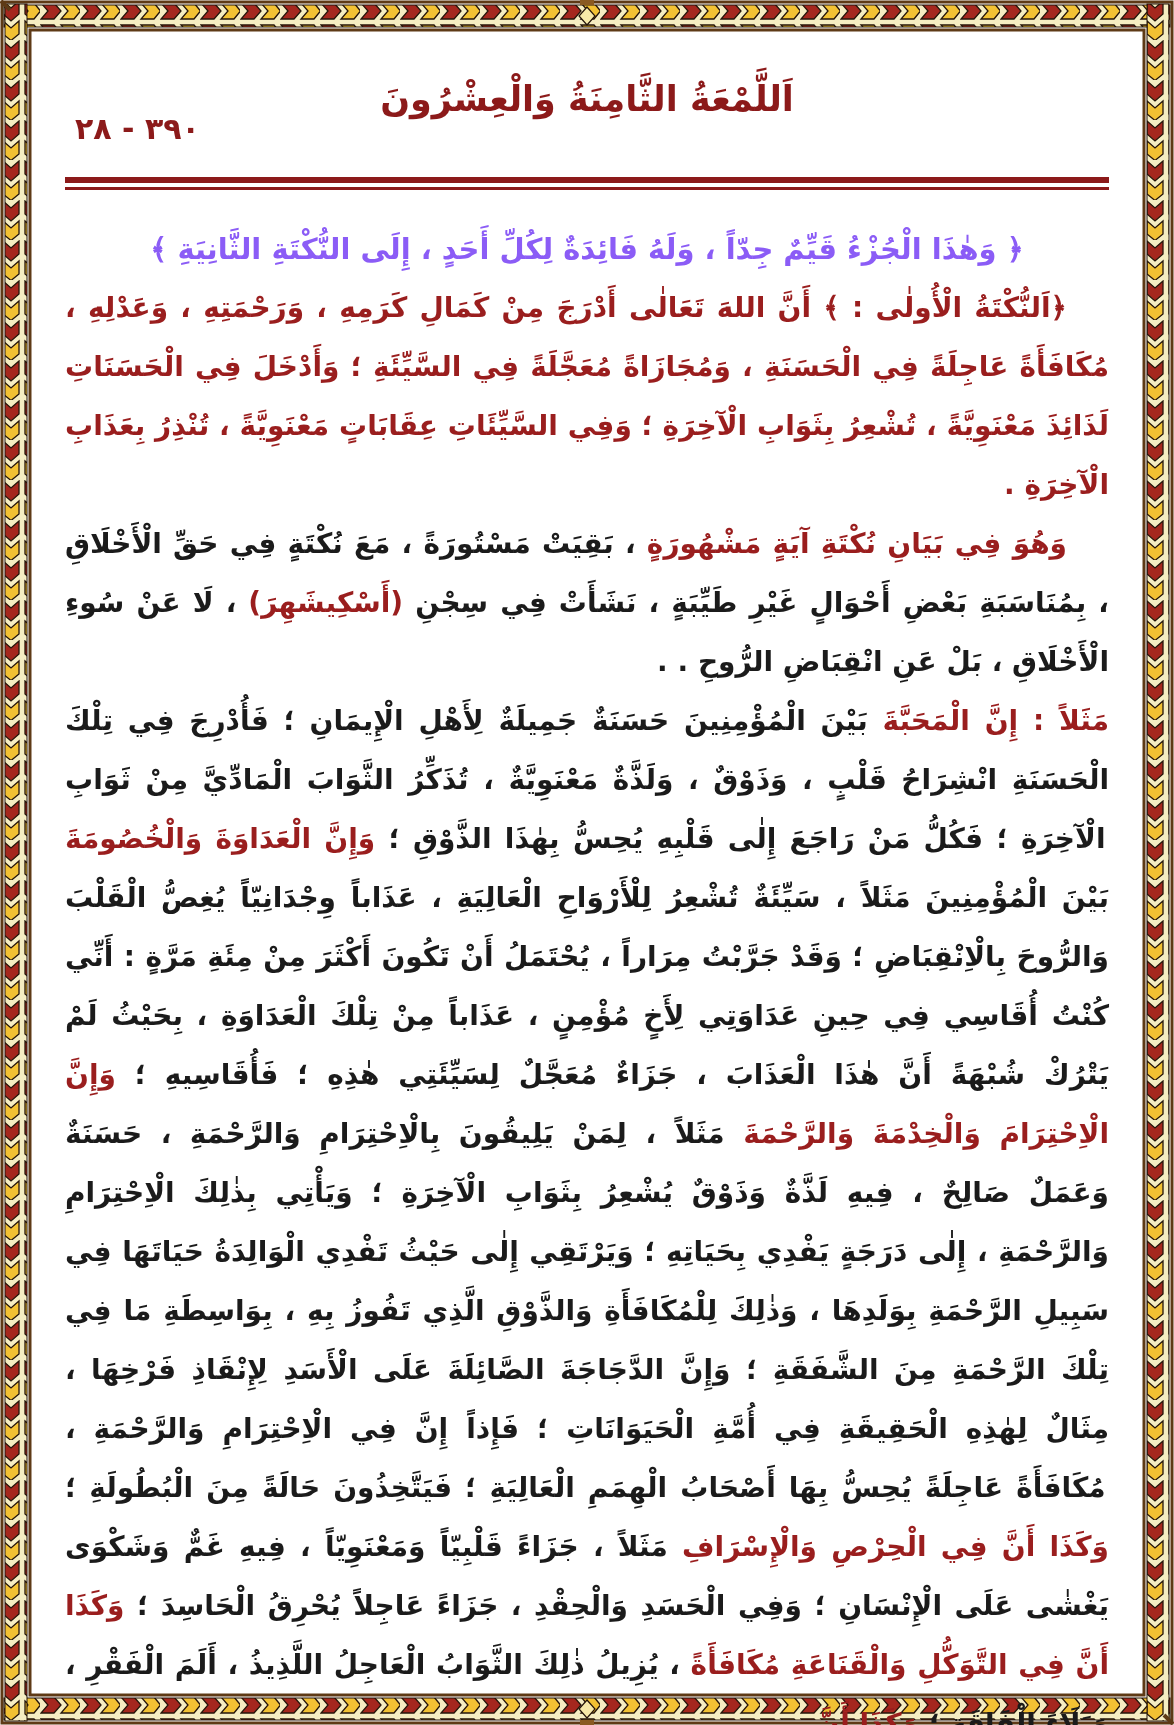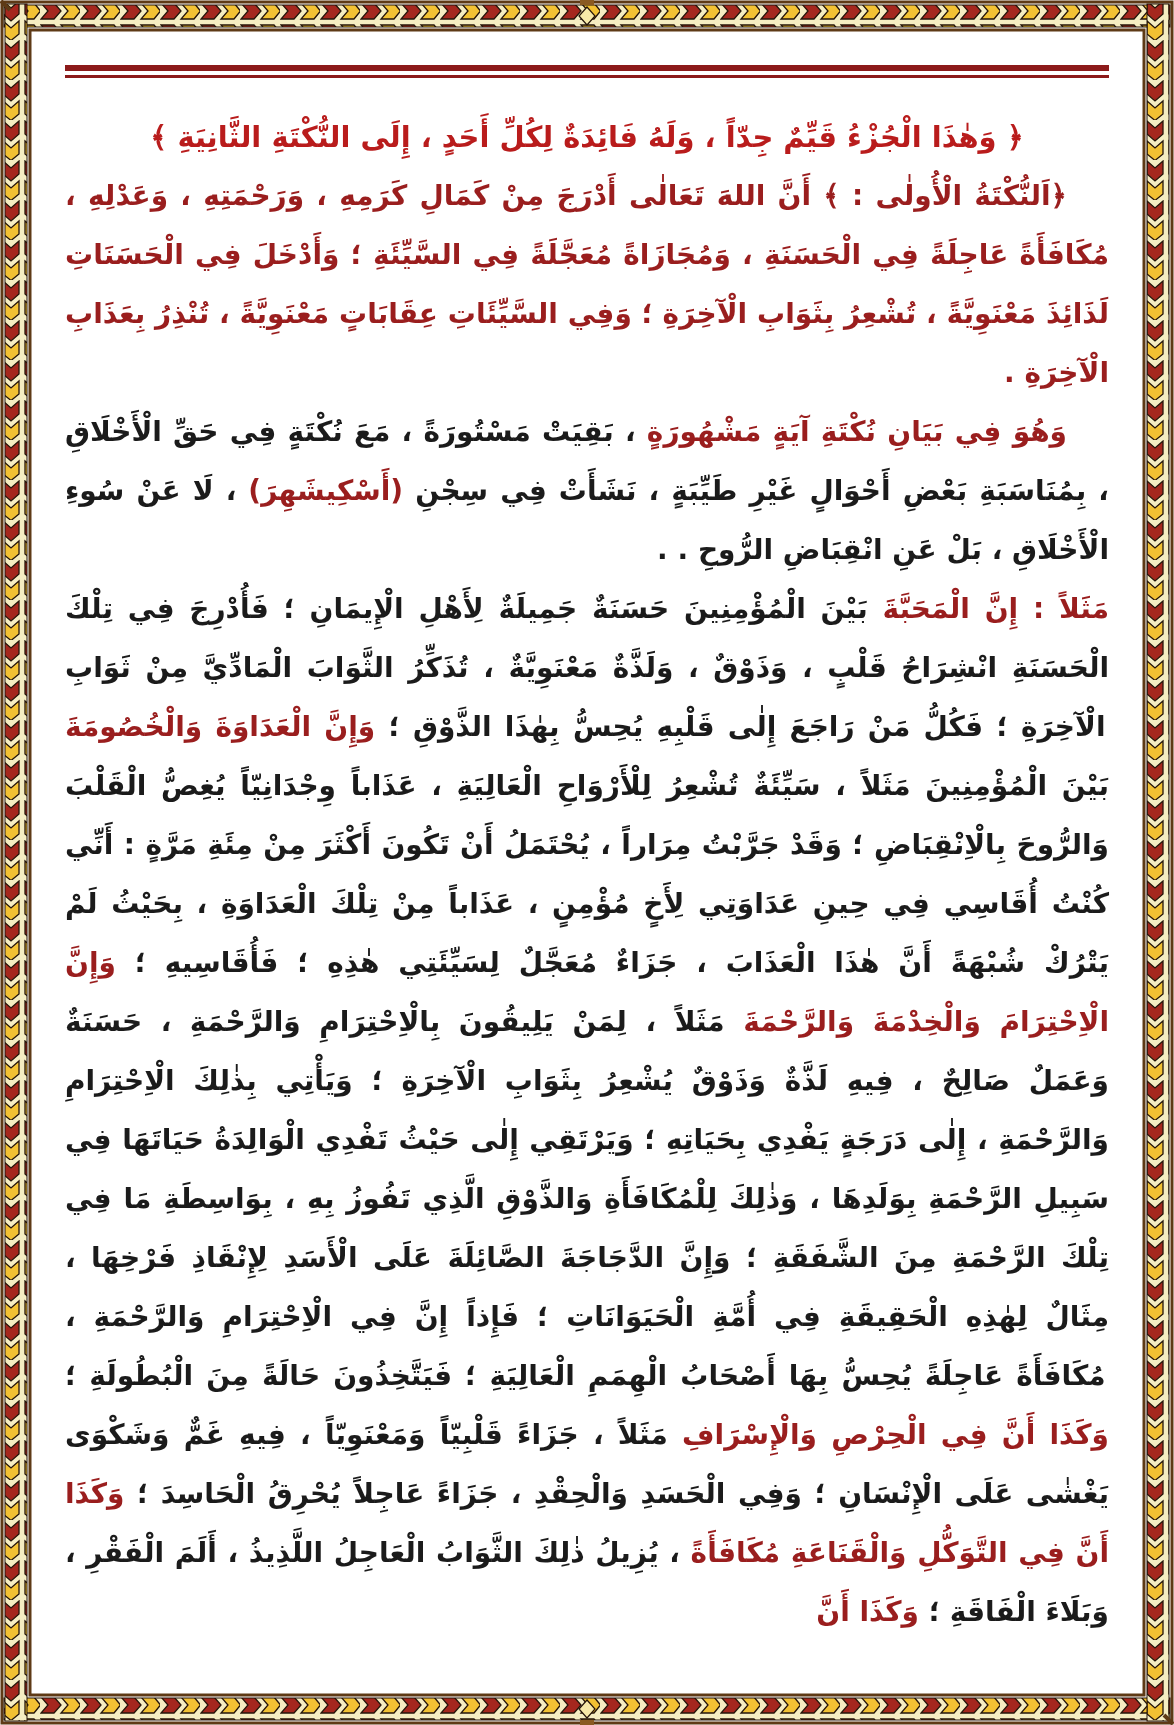--- a/index.html
+++ b/index.html
@@ -33,21 +33,21 @@
   }
   .rule{
     height:4px;
     border-top:6px solid #8c1a1a;
     border-bottom:3px solid #8c1a1a;
     margin:14px 2px 0 2px;
   }
   .banner{
     margin:30px 6px 0 6px;
     text-align:center;
-    color:#b91c1c;
+    color:#8b5cf6;
     font-size:29px;font-weight:bold;
     line-height:58px;
   }
   .para{
     margin:0 2px;
     font-size:28px;font-weight:bold;
     line-height:59px;
     text-align:justify;
     color:#1b1b1b;
   }
@@ -87,20 +87,24 @@
     <polygon points="587,7 595,16 587,25 579,16" fill="#f7e9a8" stroke="#241409" stroke-width="1.2"></polygon>
     <rect x="580" y="1720" width="14" height="5" fill="#8a5a22"></rect>
     <polygon points="587,1700 595,1709 587,1718 579,1709" fill="#f7e9a8" stroke="#241409" stroke-width="1.2"></polygon>
 
     <path d="M10 10 L1 1" stroke="#5e3a16" stroke-width="4" fill="none"></path>
     <path d="M1164 1715 L1173 1724" stroke="#5e3a16" stroke-width="4" fill="none"></path>
   </svg>
 
   <div class="content">
 
+    <div class="header">
+      <div class="page-num">٣٩٠ - ٢٨</div>
+      <h1 class="title">اَللَّمْعَةُ الثَّامِنَةُ وَالْعِشْرُونَ</h1>
+    </div>
 
     <div class="rule"></div>
 
     <p class="banner">﴿ وَهٰذَا الْجُزْءُ قَيِّمٌ جِدّاً ، وَلَهُ فَائِدَةٌ لِكُلِّ أَحَدٍ ، إِلَى النُّكْتَةِ الثَّانِيَةِ ﴾</p>
 
     <p class="para indent">
       <span class="red">﴿اَلنُّكْتَةُ الْأُولٰى : ﴾ أَنَّ اللهَ تَعَالٰى أَدْرَجَ مِنْ كَمَالِ كَرَمِهِ ، وَرَحْمَتِهِ ، وَعَدْلِهِ ، مُكَافَأَةً عَاجِلَةً فِي الْحَسَنَةِ ، وَمُجَازَاةً مُعَجَّلَةً فِي السَّيِّئَةِ ؛ وَأَدْخَلَ فِي الْحَسَنَاتِ لَذَائِذَ مَعْنَوِيَّةً ، تُشْعِرُ بِثَوَابِ الْآخِرَةِ ؛ وَفِي السَّيِّئَاتِ عِقَابَاتٍ مَعْنَوِيَّةً ، تُنْذِرُ بِعَذَابِ الْآخِرَةِ .</span>
     </p>
 
     <p class="para indent">

